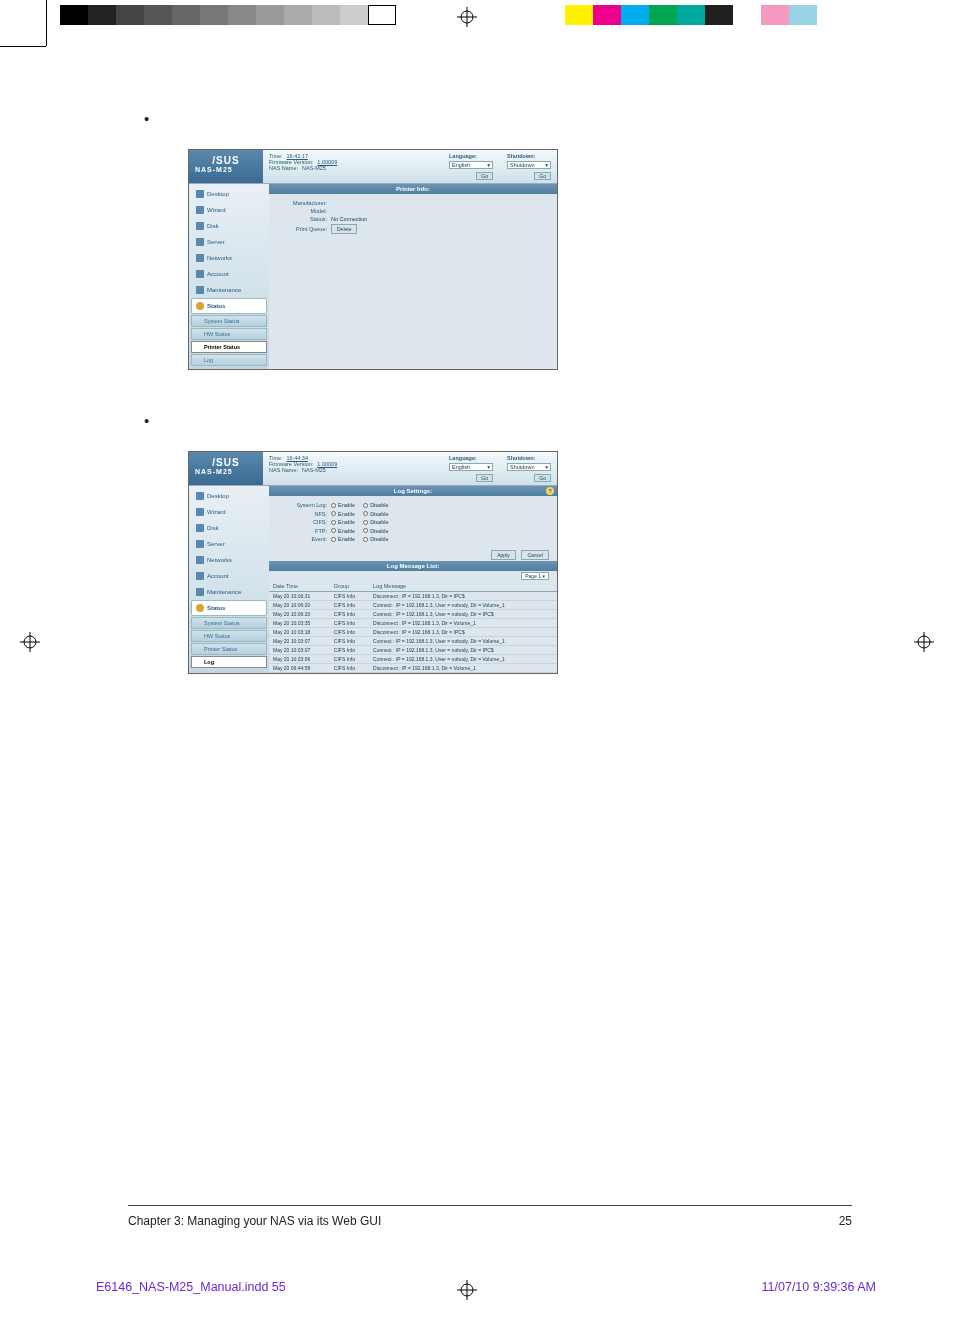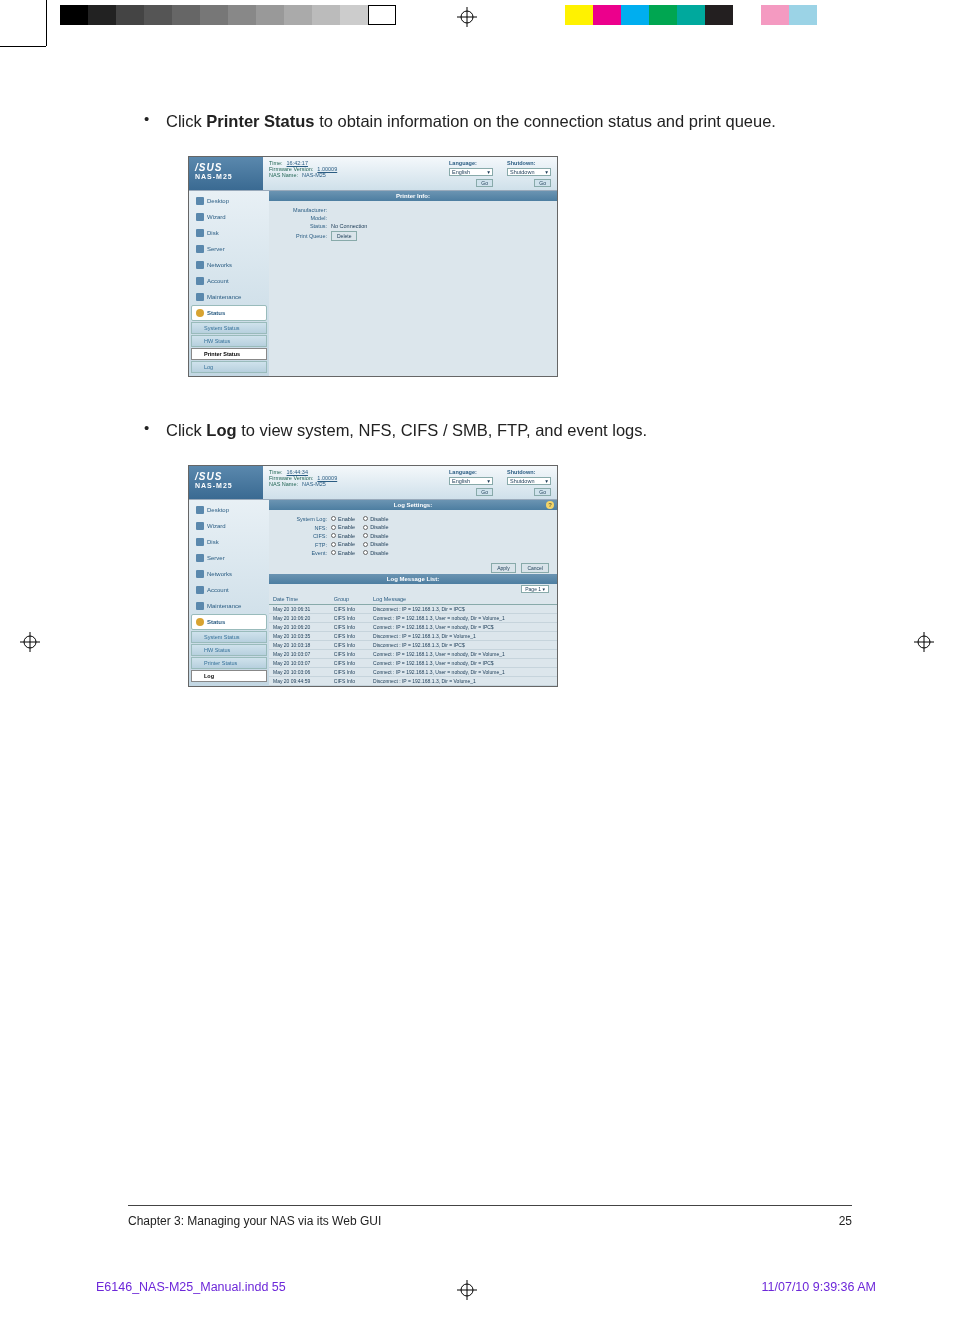--- a/index.html
+++ b/index.html
@@ -51,21 +51,21 @@
   .ss-header {
     display:flex; align-items:stretch;
     background:linear-gradient(#f4f8fb,#cfe0ea);
     border-bottom:1px solid #9ab;
   }
   .ss-logo {
     width:74px; padding:5px 6px;
     background:linear-gradient(#5a88ad,#3a6a92);
     color:#fff; font-weight:bold; font-size:7px; letter-spacing:1px;
   }
-  .ss-logo .brand { font-style:italic; font-size:10px; }
+  .ss-logo .brand { font-size:10px;text-align:center; }
   .ss-meta { flex:1; padding:3px 6px; font-size:5.5px; color:#2a5c82; }
   .ss-meta-row { display:flex; gap:4px; }
   .ss-meta-row .lbl { color:#265; }
   .ss-meta-row .val { color:#2a5c82; text-decoration:underline; }
   .ss-controls { padding:3px 6px; font-size:5.5px; display:flex; gap:14px; }
   .ss-controls .ctl-col { display:flex; flex-direction:column; gap:2px; }
   .ss-controls .ctl-label { font-weight:bold; color:#2a5c82; }
   .ss-select {
     border:1px solid #8aa; background:#fff; padding:0 2px;
     font-size:5.5px; min-width:44px; display:flex; justify-content:space-between;
@@ -195,23 +195,20 @@
       <line x1="0" y1="10" x2="20" y2="10" stroke="#000"></line>
     </svg>
   </div>
 <div class="crop crop-tl-h"></div>
 <div class="crop crop-tl-v"></div>
 
 <div class="page">
 
   <div class="bullet-item">
     <div class="bullet-dot">•</div>
-    <div class="bullet-text">
-      <span>Click </span><b>Printer Status</b><span> to obtain information on the connection status and print queue.</span>
-    </div>
   </div>
 
   <div class="screenshot" id="ss1">
     <div class="ss-header">
       <div class="ss-logo">
         <div class="brand">/SUS</div>
         <div>NAS-M25</div>
       </div>
       <div class="ss-meta">
         <div class="ss-meta-row">
@@ -304,23 +301,20 @@
               <span class="lbl">Print Queue:</span>
               <span class="ss-minibtn">Delete</span>
             </div>
         </div>
       </div>
     </div>
   </div>
 
   <div class="bullet-item">
     <div class="bullet-dot">•</div>
-    <div class="bullet-text">
-      <span>Click </span><b>Log</b><span> to view system, NFS, CIFS / SMB, FTP, and event logs.</span>
-    </div>
   </div>
 
   <div class="screenshot" id="ss2">
     <div class="ss-header">
       <div class="ss-logo">
         <div class="brand">/SUS</div>
         <div>NAS-M25</div>
       </div>
       <div class="ss-meta">
         <div class="ss-meta-row">

